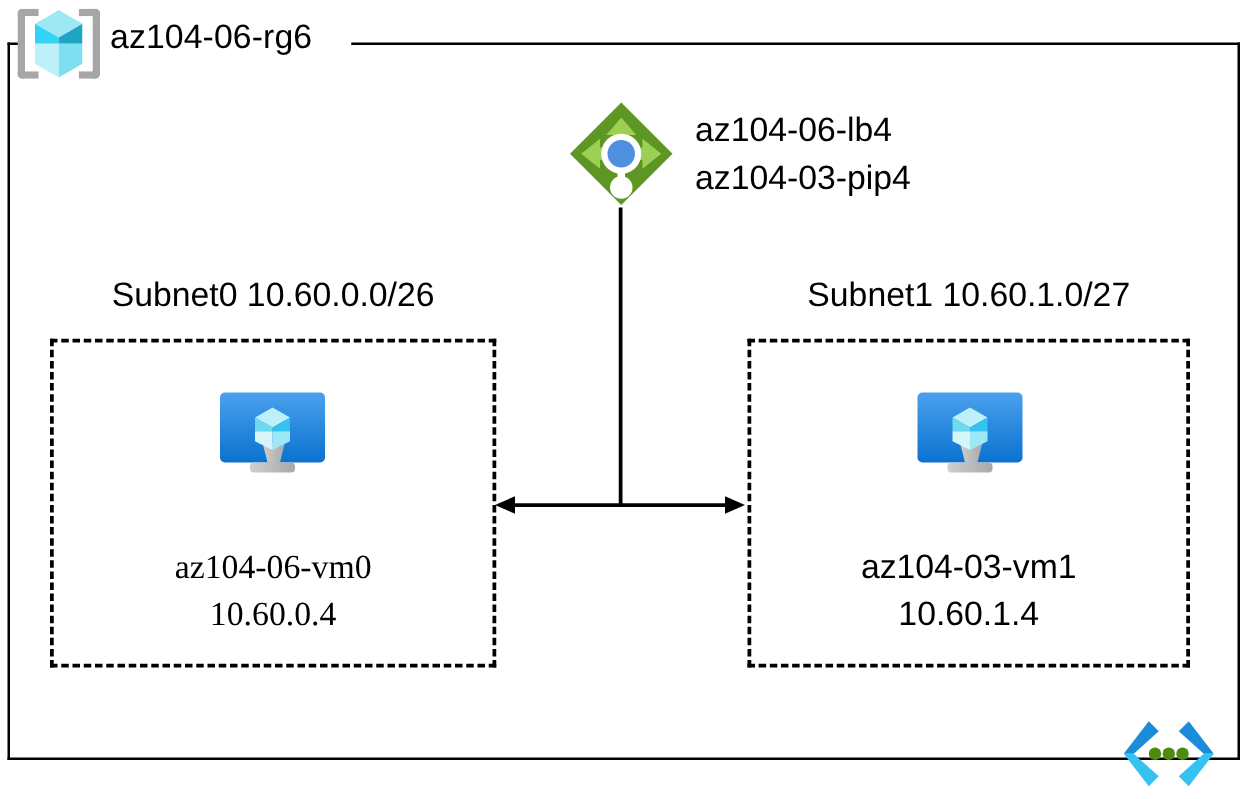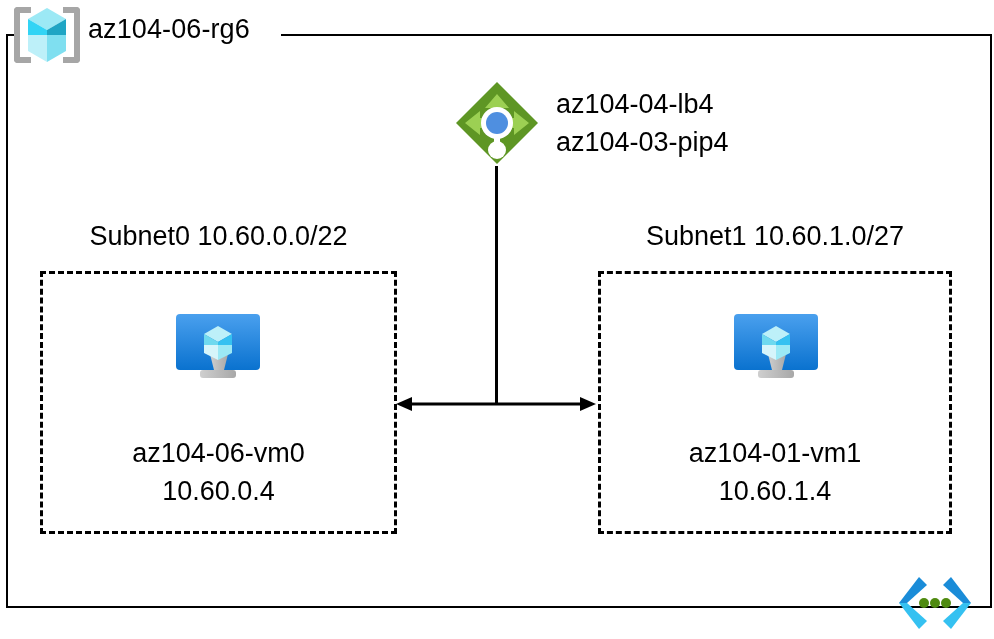--- a/index.html
+++ b/index.html
@@ -171,21 +171,21 @@
   .vm-icon svg { display: block; }
 
   .vm-labels {
     position: absolute;
     top: 434px;
     font-size: 27px;
     line-height: 38px;
     text-align: center;
     white-space: nowrap;
   }
-  .vm-labels.left  { left: 40px;  width: 357px; }
+  .vm-labels.left  { left: 40px;  width: 357px; font-family: Liberation Serif, serif; }
   .vm-labels.right { left: 598px; width: 354px; }
 
   
   .vnet-label {
     position: absolute;
     left: 20px;
     top: 567px;
     font-size: 25px;
     white-space: nowrap;
   }
@@ -236,35 +236,35 @@
       <polygon points="77,45 62,33 62,40 45,40 45,50 62,50 62,57" fill="#9fd356" opacity="0.95"></polygon>
 
       <rect x="42" y="50" width="6" height="20" fill="#ffffff"></rect>
       <circle cx="45" cy="72" r="9" fill="#ffffff"></circle>
 
       <circle cx="45" cy="45" r="16" fill="#ffffff"></circle>
       <circle cx="45" cy="45" r="11" fill="#4f8fe0"></circle>
     </svg>
   </div>
   <div class="lb-labels">
-    <div>az104-04-lb4</div>
+    <div>az104-06-lb4</div>
     <div>az104-03-pip4</div>
   </div>
 
   <div class="lb-stem"></div>
   <div class="h-arrow">
     <svg width="200" height="18" viewBox="0 0 200 18">
       <line x1="12" y1="9" x2="188" y2="9" stroke="#000" stroke-width="3"></line>
       <polygon points="0,9 16,2 16,16" fill="#000"></polygon>
       <polygon points="200,9 184,2 184,16" fill="#000"></polygon>
     </svg>
   </div>
 
   <div class="subnet-title left">
-    <span class="name">Subnet0</span><span class="cidr">&nbsp;</span><span class="cidr">10.60.0.0/22</span>
+    <span class="name">Subnet0</span><span class="cidr">&nbsp;</span><span class="cidr">10.60.0.0/26</span>
   </div>
   <div class="subnet-box left"></div>
   <div class="vm-icon left">
     <svg width="92" height="80" viewBox="0 0 92 80">
       <defs>
         <linearGradient id="scr0" x1="0" y1="0" x2="0" y2="1">
           <stop offset="0%" stop-color="#4aa0ee"></stop>
           <stop offset="100%" stop-color="#0a72cf"></stop>
         </linearGradient>
         <linearGradient id="stand0" x1="0" y1="0" x2="1" y2="0">
@@ -308,21 +308,21 @@
       <polygon points="38,42 56,42 52,58 42,58" fill="url(#stand1)"></polygon>
       <rect x="28" y="58" width="36" height="8" rx="3" fill="url(#stand1)"></rect>
       <polygon points="46,14 60,22 46,30 32,22" fill="#bdf0f9"></polygon>
       <polygon points="32,22 46,30 46,33 32,33" fill="#6fd9ef"></polygon>
       <polygon points="60,22 46,30 46,33 60,33" fill="#35c1f1"></polygon>
       <polygon points="32,33 46,33 46,48 32,41" fill="#d6f5fb"></polygon>
       <polygon points="60,33 46,33 46,48 60,41" fill="#9ce9f5"></polygon>
     </svg>
   </div>
   <div class="vm-labels right">
-    <div>az104-01-vm1</div>
+    <div>az104-03-vm1</div>
     <div>10.60.1.4</div>
   </div>
 
   <div class="vnet-icon">
     <svg width="84" height="60" viewBox="0 0 84 60">
 
       <polygon points="26,4 34,12 14,30 6,30" fill="#1a8cd8"></polygon>
       <polygon points="6,30 14,30 34,48 26,56" fill="#35c1f1"></polygon>
 
       <polygon points="58,4 50,12 70,30 78,30" fill="#1a8cd8"></polygon>

